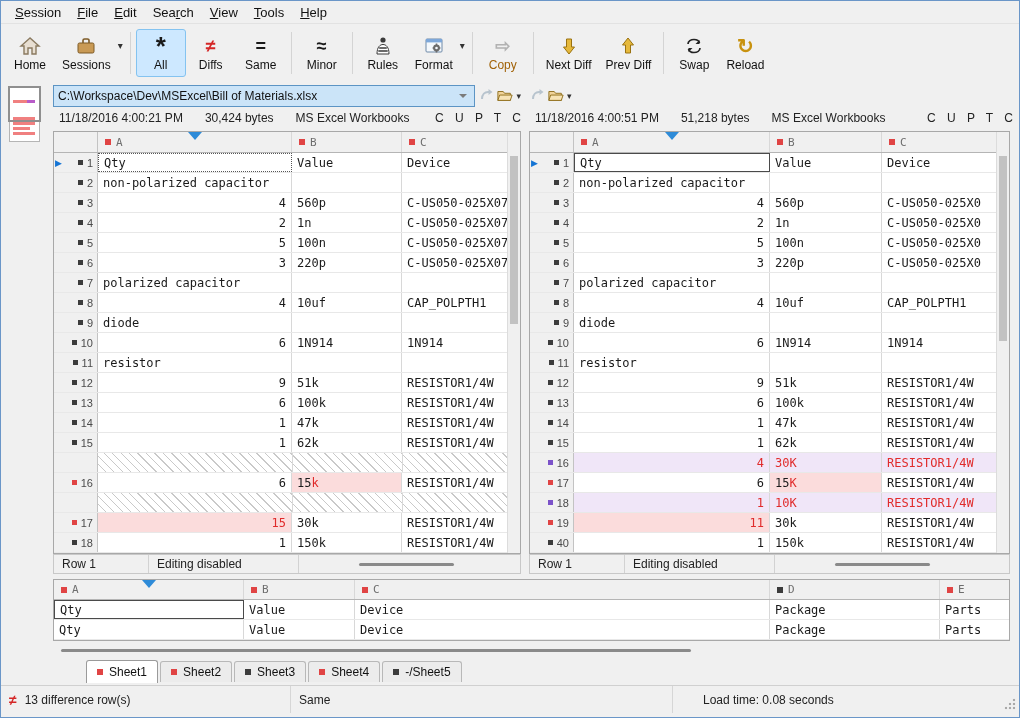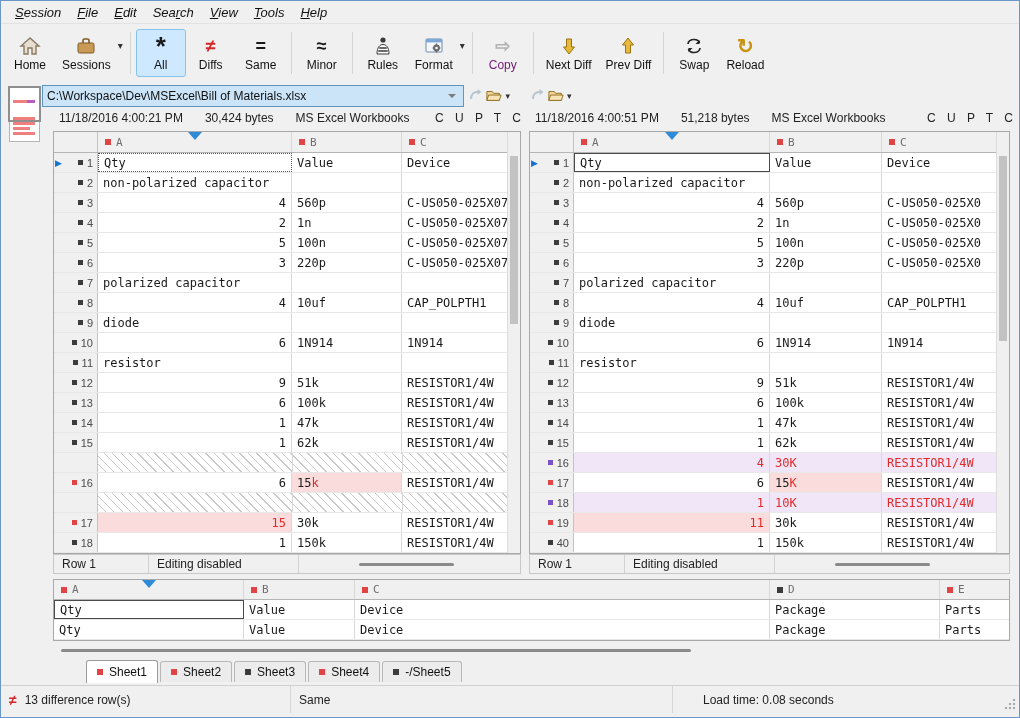--- a/index.html
+++ b/index.html
@@ -1,45 +1,45 @@
 <!DOCTYPE html>
 <html><head>
 <meta charset="utf-8">
 <style>
   * { margin:0; padding:0; box-sizing:border-box; }
   html,body { width:1020px; height:718px; font-family:"Liberation Sans", sans-serif; background:#e8e8e8; }
   #window { position:relative; width:1020px; height:718px; background:#f0f0f0; border:1px solid #6a96c8; overflow:hidden; }
 
   
   #menubar { position:absolute; left:0; top:0; right:0; height:23px; background:#f0f0f0; display:flex; align-items:center; padding-left:6px; border-bottom:1px solid #e2e2e2; }
-  .menu-item { padding:3px 8px; font-size:13px; color:#111; cursor:default;font-style:italic; }
+  .menu-item { padding:3px 8px; font-size:13px; color:#111; cursor:default; }
   .menu-item u { text-decoration:underline; }
 
   
   #toolbar { position:absolute; left:0; top:24px; right:0; height:55px; display:flex; align-items:center; padding-left:4px; }
   .tbtn { display:flex; flex-direction:column; align-items:center; justify-content:center; min-width:50px; height:48px; border:1px solid transparent; border-radius:3px; padding:2px 6px 1px; position:relative; }
   .tbtn .ticon { height:24px; display:flex; align-items:center; justify-content:center; font-size:18px; line-height:24px; }
   .tbtn .tlabel { font-size:12px; color:#111; line-height:14px; white-space:nowrap; }
   .tbtn.selected { background:#cde8ff; border-color:#84c3f0; }
-  .tbtn.disabled .tlabel { color:#701a75; }
+  .tbtn.disabled .tlabel { color:#a16207; }
   .tsep { width:1px; height:42px; background:#d4d4d4; margin:0 5px; }
   .drop-arrow { font-size:10px; color:#333; align-self:center; margin:0 2px 14px 0; }
   .glyph-red { color:#d42626; font-weight:bold; }
   .glyph-black { color:#1a1a1a; font-weight:bold; }
   .glyph-gray { color:#b2b2b2; font-weight:bold; }
   .glyph-gold { color:#c8920f; font-weight:bold; }
 
   
   #diffmap { position:absolute; left:8px; top:86px; width:31px; height:55px; background:#fff; border:1px solid #b5b5b5; }
   #diffmap .viewport { position:absolute; left:-2px; top:-2px; right:-2px; height:36px; border:2px solid #8f8f8f; }
   .dm-line { position:absolute; height:3px; }
 
   
   .path-row { position:absolute; top:83px; height:23px; display:flex; align-items:center; gap:3px; }
-  #path-left { left:41px; width:468px; }
+  #path-left { left:52px; width:468px; }
   #path-right { left:528px; width:484px; }
   .path-field { flex:1; height:22px; border:1px solid #7aa6c8; background:#fff; display:flex; align-items:center; padding:0 4px; font-size:12px; color:#111; overflow:hidden; white-space:nowrap; }
   .path-field.focused { background:#cbe4f8; border-color:#5c94c4; }
   .combo-chevron { width:14px; display:flex; justify-content:center; align-items:center; margin-left:auto; }
   .chev { width:0; height:0; border-left:4px solid transparent; border-right:4px solid transparent; border-top:4px solid #7b7b7b; }
   .path-icon { width:16px; height:18px; display:flex; align-items:center; justify-content:center; }
   .mini-drop { font-size:9px; color:#333; }
 
   
   .info-row { position:absolute; top:108px; height:18px; display:flex; align-items:center; font-size:12px; color:#222; }

